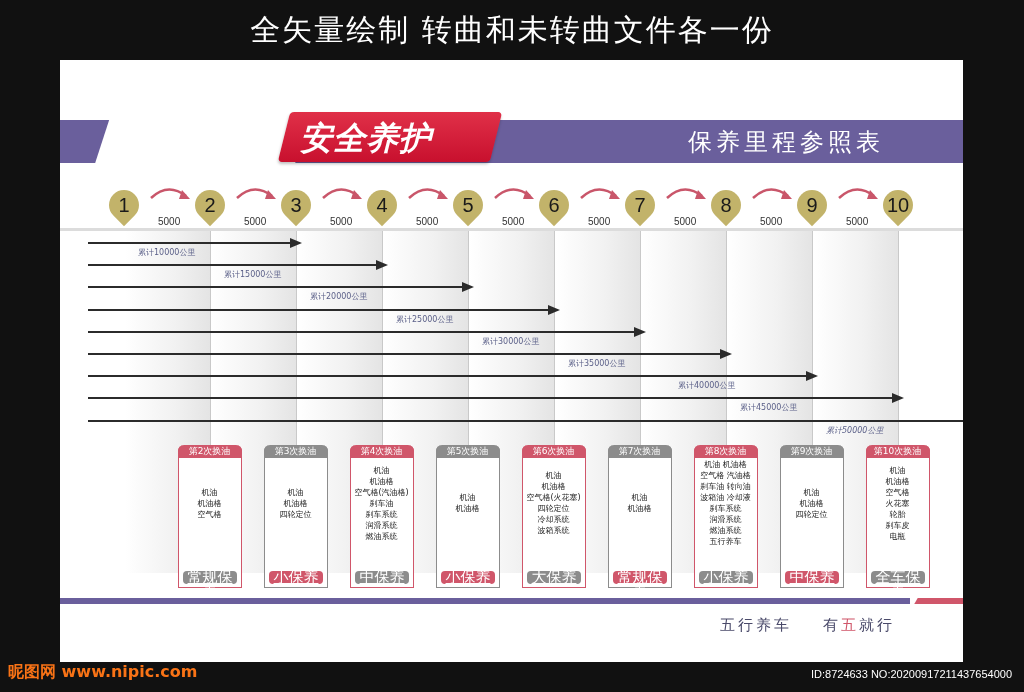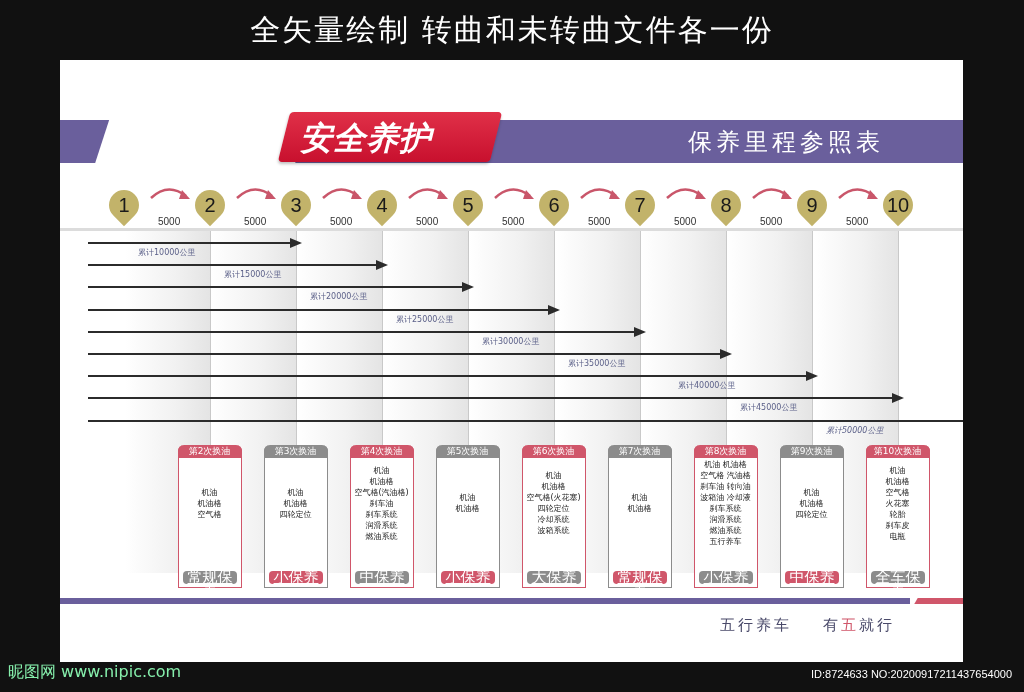--- a/index.html
+++ b/index.html
@@ -22,21 +22,21 @@
   .arrow-head { position: absolute; width: 0; height: 0; border-top: 5px solid transparent; border-bottom: 5px solid transparent; border-left: 12px solid #2b2b2b; }
   .cum-label { position: absolute; font-size: 8px; color: #5a5f88; white-space: nowrap; }
   .card { position: absolute; top: 385px; width: 64px; height: 143px; background: #ffffff; border: 1.5px solid; border-top: none; border-radius: 6px 6px 0 0; }
   .card-head { position: absolute; left: -1.5px; top: 0; width: 64px; height: 13px; border-radius: 6px 6px 0 0; color: #fff; font-size: 9px; text-align: center; line-height: 13px; }
   .card-body { position: absolute; left: 0; top: 14px; width: 61px; height: 88px; display: flex; flex-direction: column; justify-content: center; align-items: center; font-size: 8px; line-height: 11px; color: #222; text-align: center; }
   .card-foot { position: absolute; left: 4px; bottom: 3px; width: 54px; height: 13px; border-radius: 4px; color: #fff; font-size: 15px; text-align: center; line-height: 13px; text-decoration: underline; }
   .bottom-stripe { position: absolute; left: 0; top: 538px; width: 850px; height: 6px; background: #6a5f9c; }
   .bottom-stripe-red { position: absolute; left: 856px; top: 538px; width: 60px; height: 6px; background: #d0566a; transform: skewX(-30deg); }
   .slogan { position: absolute; left: 660px; top: 556px; font-size: 15px; color: #4a4a6a; letter-spacing: 3px; }
   .slogan .hl { color: #d0566a; }
-  .footer-logo { position: absolute; left: 8px; top: 662px; font-size: 16px; color: #86efac; font-weight: normal; }
+  .footer-logo { position: absolute; left: 8px; top: 662px; font-size: 16px; color: #f97316; font-weight: bold; }
   .footer-id { position: absolute; right: 12px; top: 668px; font-size: 11px; color: #ffffff; font-family: "Liberation Sans", sans-serif; }
 </style>
 </head>
 <body>
 
 <div class="top-title">全矢量绘制  转曲和未转曲文件各一份</div>
 
 <div class="panel">
   <div class="band"></div>
   <div class="band-left-gap"></div>

